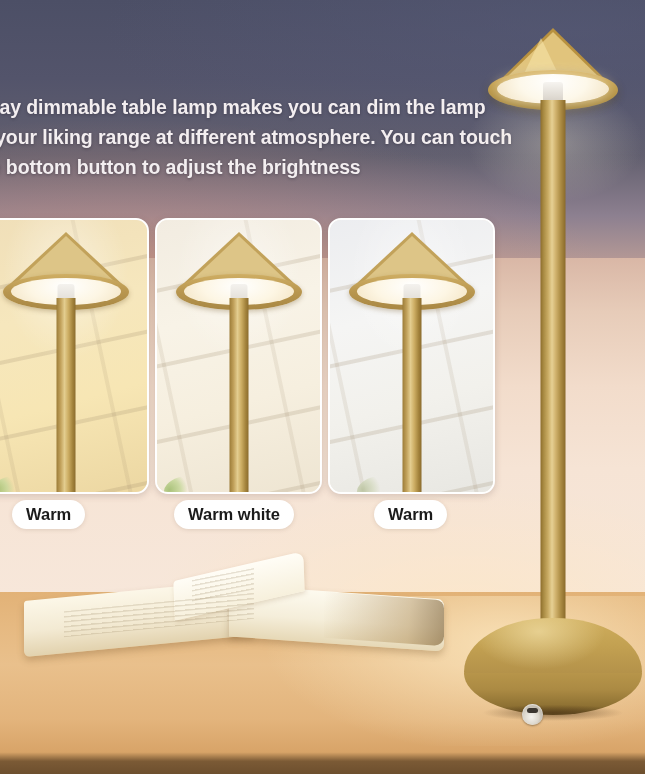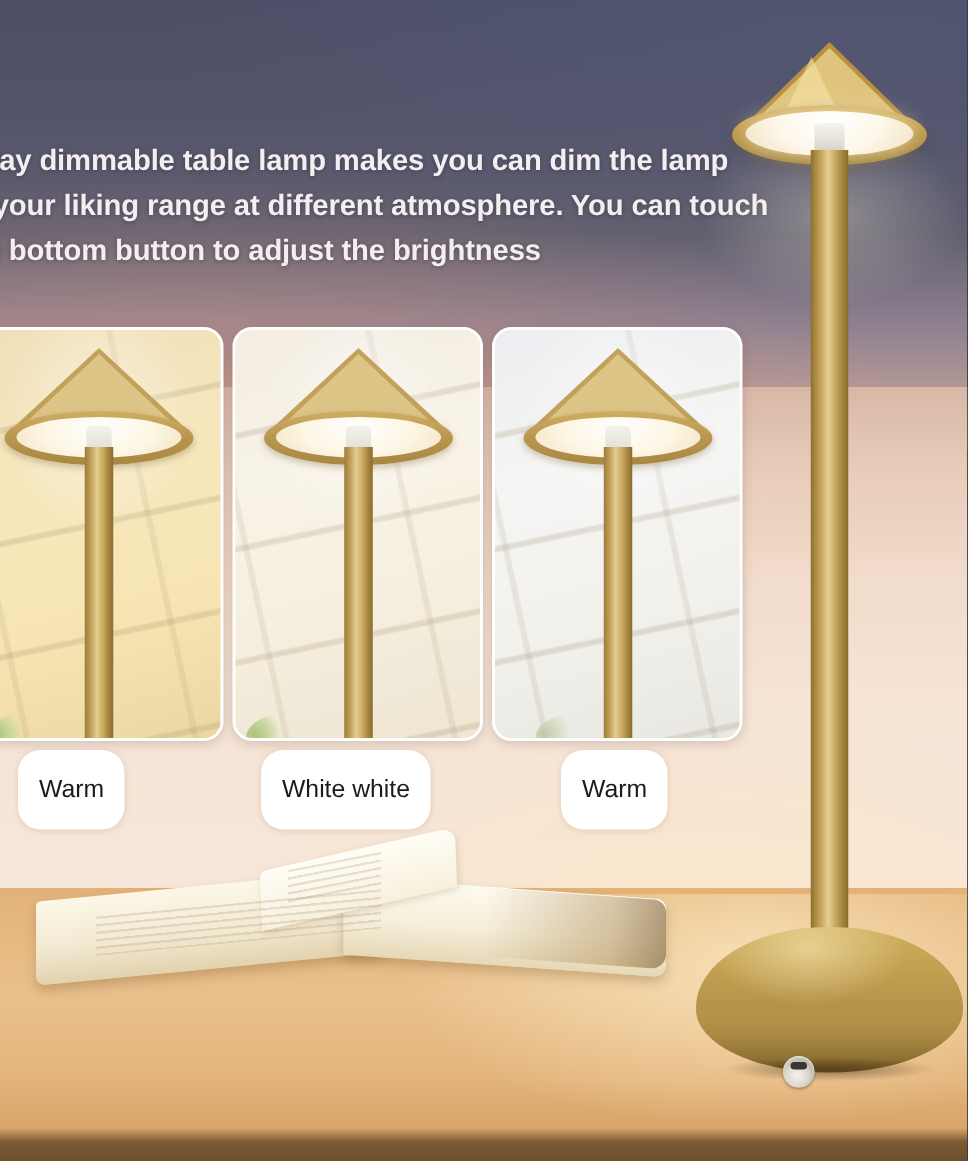--- a/index.html
+++ b/index.html
@@ -219,25 +219,25 @@
   }
 
   
   .pill {
     position: absolute;
     height: 29px;
     background: #ffffff;
     border-radius: 15px;
     color: #1b1b1b;
     font-size: 16.5px;
-    font-weight: normal;
+    font-weight: bold;
     display: flex;
     align-items: center;
     justify-content: center;
-    padding: 12px 14px;
+    padding: 0 14px;
     box-shadow: 0 1px 4px rgba(120,95,80,0.18);
     white-space: nowrap;
   }
   .pill.p1 { left: 12px;  top: 500px; }
   .pill.p2 { left: 174px; top: 500px; }
   .pill.p3 { left: 374px; top: 500px; }
 
   
   .book { position: absolute; left: 24px; top: 566px; width: 430px; height: 92px; }
   .book-left {
@@ -461,21 +461,21 @@
         <div class="mini-cone-shade"></div>
         <div class="mini-rim"></div>
         <div class="mini-disc"></div>
         <div class="mini-neckblock"></div>
         <div class="mini-pole"></div>
       </div>
     </div>
   </div>
 
   <div class="pill p1">Warm</div>
-  <div class="pill p2">White white</div>
+  <div class="pill p2">Warm white</div>
   <div class="pill p3">Warm</div>
 
   <div class="book">
     <div class="book-left"></div>
     <div class="book-right"></div>
     <div class="book-spine"></div>
     <div class="book-page-up"></div>
     <div class="book-text"></div>
     <div class="book-text2"></div>
   </div>

